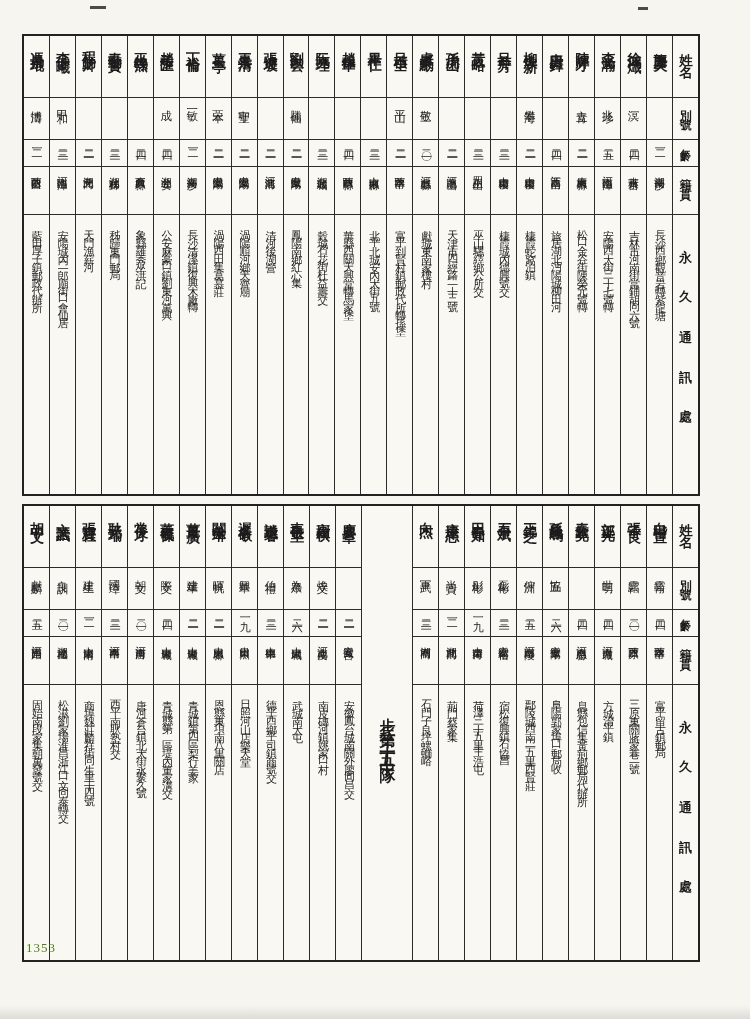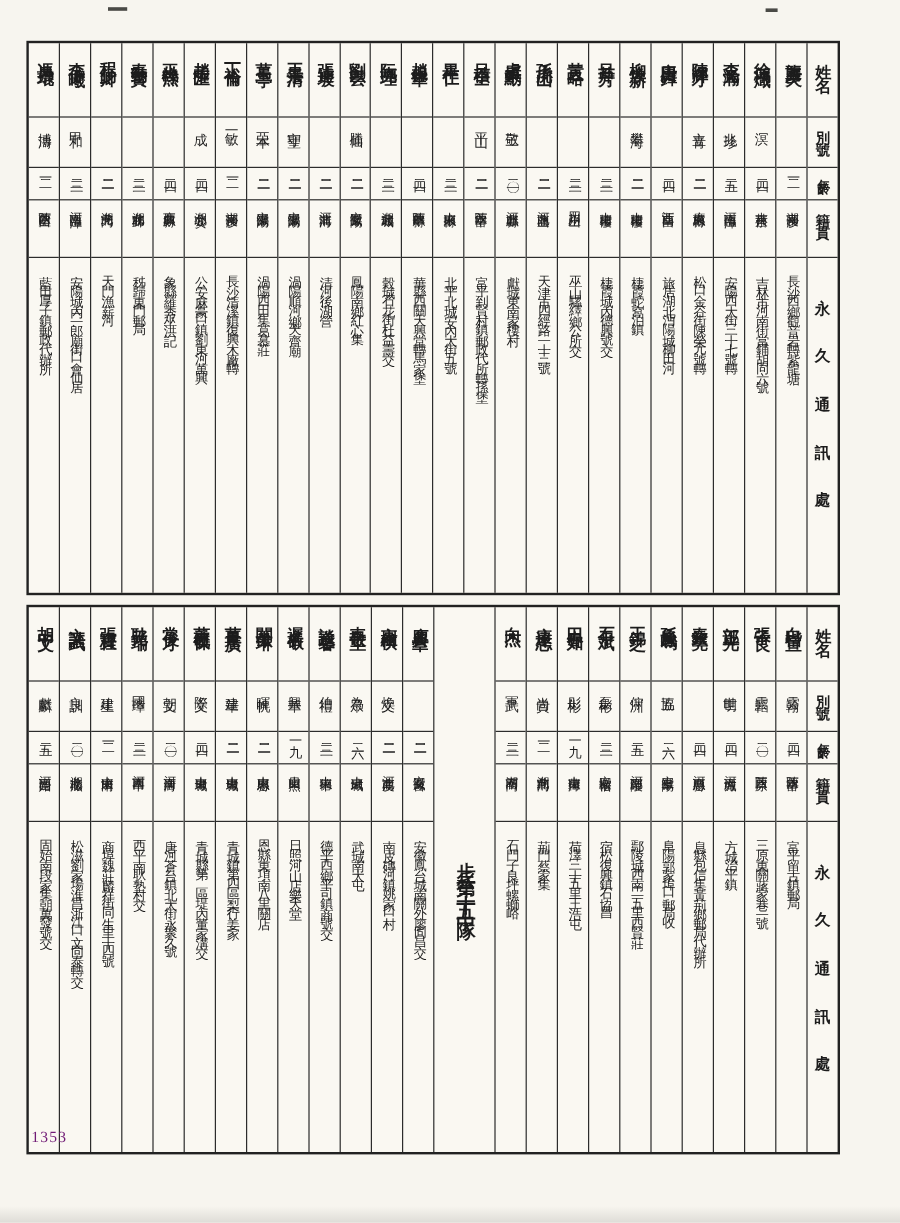--- a/index.html
+++ b/index.html
@@ -63,21 +63,21 @@
   .header-col .c-age > span{font-size:10.5px;font-weight:700;letter-spacing:2px;padding-top:1px;}
   .header-col .c-native > span{font-size:12px;font-weight:700;letter-spacing:10px;padding-top:2px;}
   .header-col .c-address > span{font-size:13px;font-weight:700;letter-spacing:40px;padding-top:24px;line-height:1;}
 
   .unit-col .cell{border-bottom:none;flex:1 1 auto;align-items:center;}
   .unit-col .cell > span{
     font-size:16px;font-weight:700;letter-spacing:7px;padding-top:0;
   }
   .page-number{
     position:absolute;left:26px;top:940px;
-    font-size:13px;letter-spacing:1px;color:#701a75;
+    font-size:13px;letter-spacing:1px;color:#4d7c0f;
     font-family:"Liberation Serif", serif;
   }
 </style>
 </head>
 <body>
 
 <div class="page">
   <div class="scan-mark" style="left:90px;top:6px;width:16px;height:3px;"></div>
   <div class="scan-mark" style="left:638px;top:7px;width:10px;height:3px;"></div>
 

